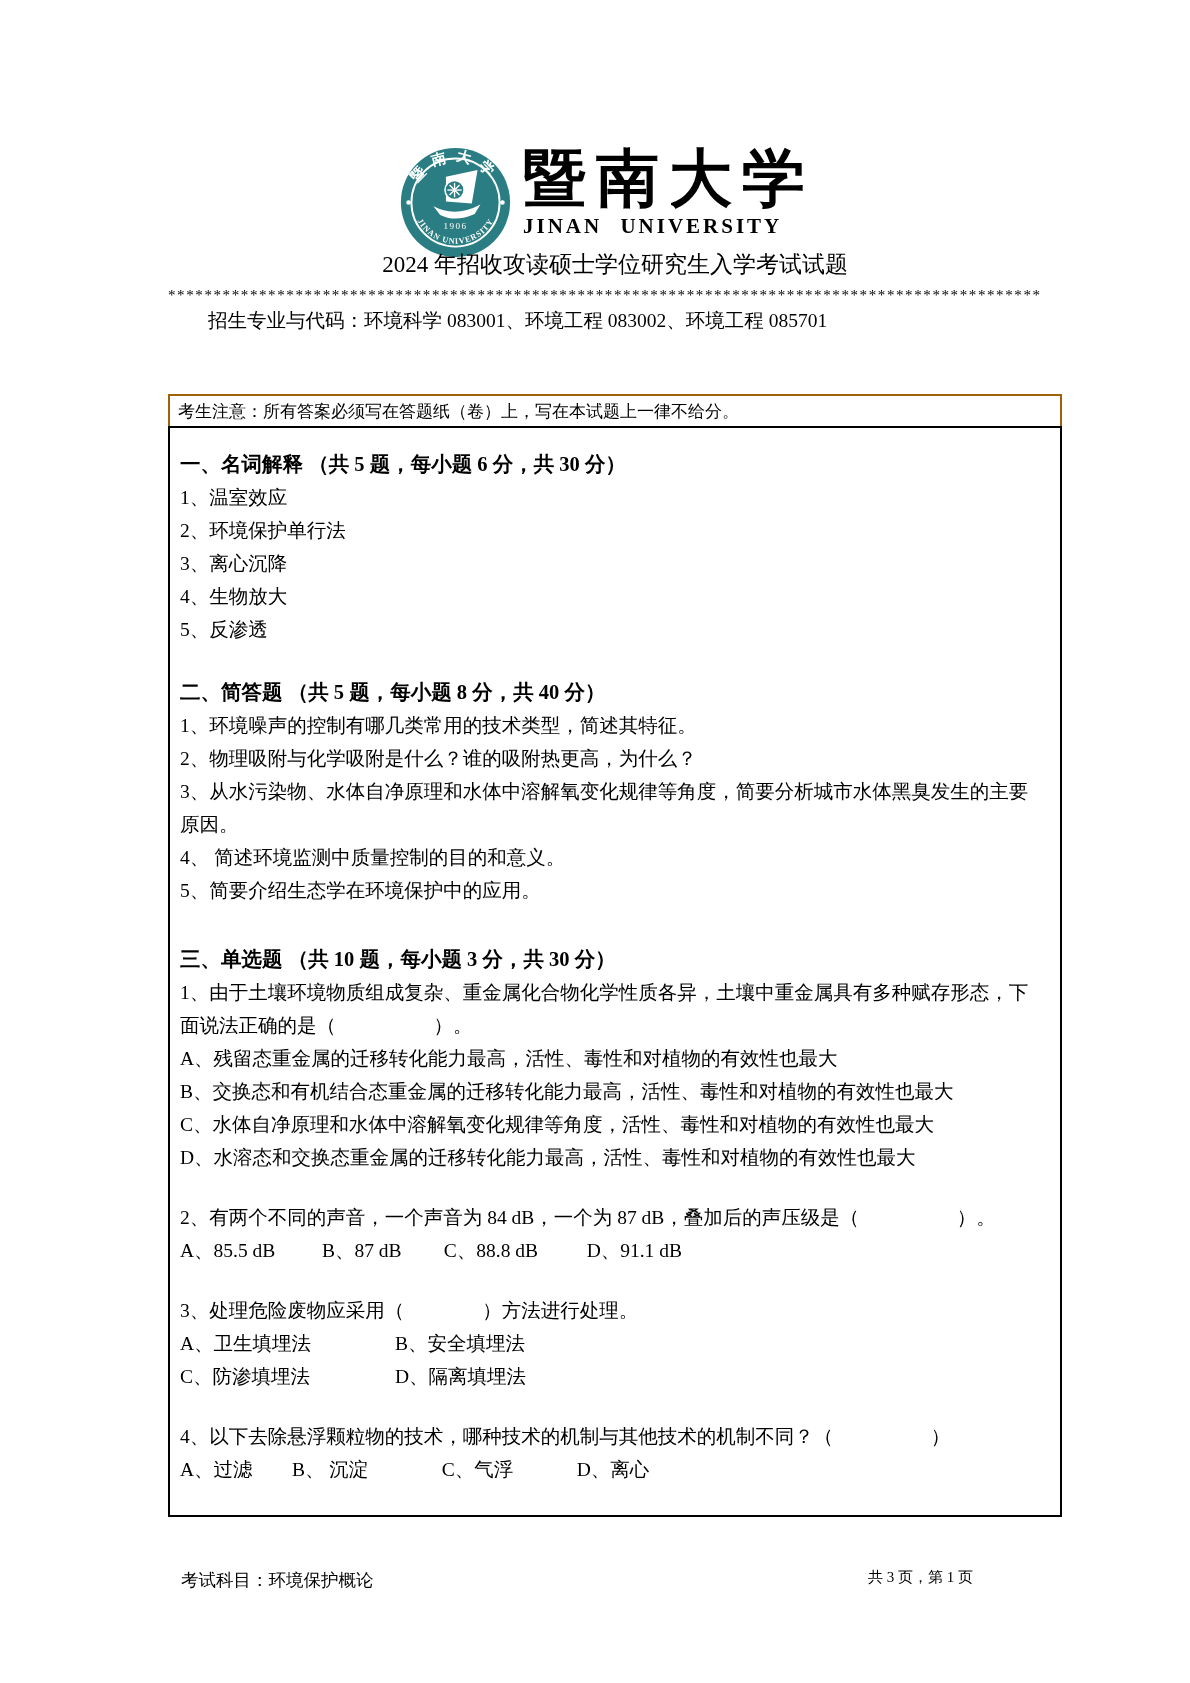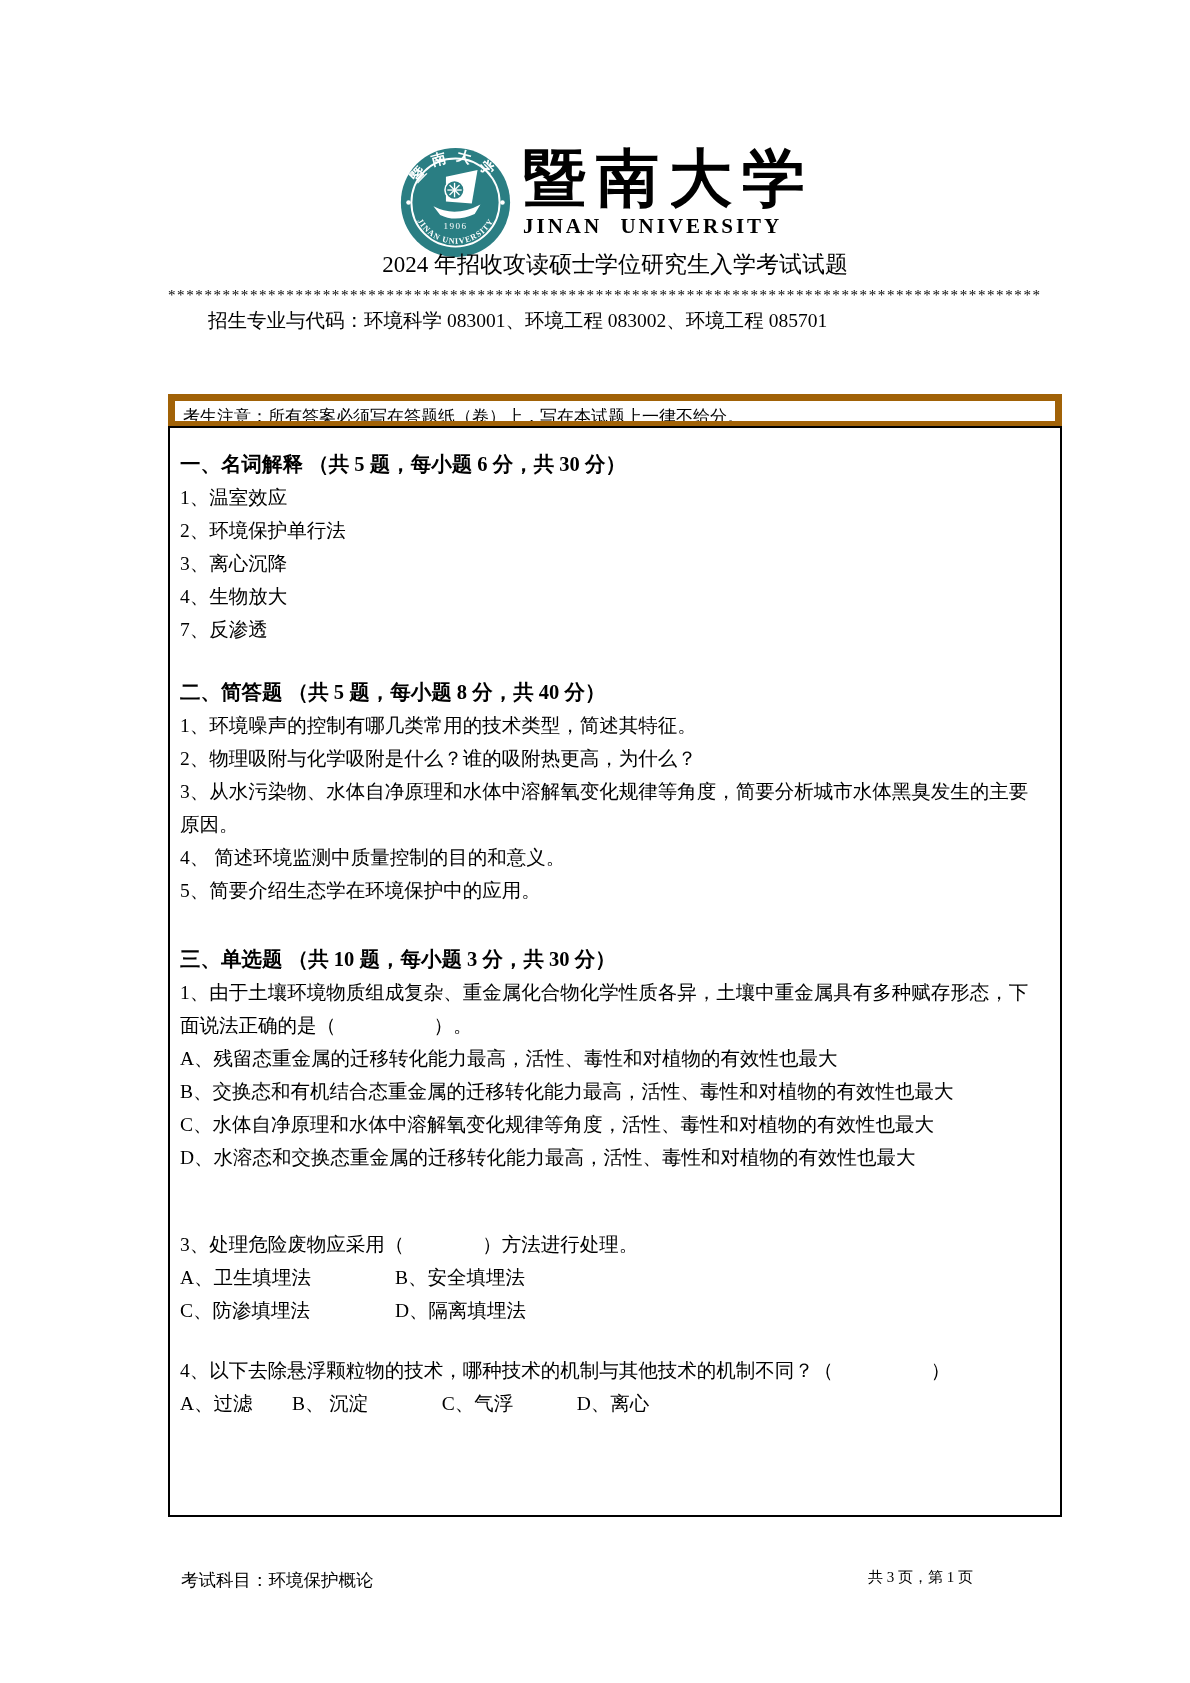--- a/index.html
+++ b/index.html
@@ -30,21 +30,21 @@
   .stars{
     position:absolute;top:287px;left:168px;width:894px;height:20px;
     font-size:15px;letter-spacing:1.6px;white-space:nowrap;overflow:hidden;
   }
   .info-line{position:absolute;left:168px;font-size:19.5px;line-height:28px;white-space:nowrap;}
   .info-major{top:307px;margin-left:40px;}
   .info-subject{top:365px;}
   
   .notice-box{
     position:absolute;top:394px;left:168px;width:894px;height:34px;
-    border:7px solid #a16207;box-sizing:border-box;
+    border:2px solid #a16207;box-sizing:border-box;
     padding:3px 8px;font-size:17px;line-height:26px;white-space:nowrap;overflow:hidden;
   }
   .main-box{
     position:absolute;top:426px;left:168px;width:894px;height:1091px;
     border:2px solid #000;box-sizing:border-box;
     padding:20px 14px 0 10px;overflow:hidden;
   }
   .sec-heading{
     font-weight:700;font-size:20.5px;line-height:33px;white-space:nowrap;
   }
@@ -113,21 +113,21 @@
     <span>考生注意：所有答案必须写在答题纸（卷）上，写在本试题上一律不给分。</span>
   </div>
 
   <div class="main-box">
 
     <div class="sec-heading">一、名词解释 （共 5 题，每小题 6 分，共 30 分）</div>
     <div class="q-line">1、温室效应</div>
     <div class="q-line">2、环境保护单行法</div>
     <div class="q-line">3、离心沉降</div>
     <div class="q-line">4、生物放大</div>
-    <div class="q-line">7、反渗透</div>
+    <div class="q-line">5、反渗透</div>
 
     <div class="gap-s"></div>
 
     <div class="sec-heading">二、简答题 （共 5 题，每小题 8 分，共 40 分）</div>
     <div class="q-line">1、环境噪声的控制有哪几类常用的技术类型，简述其特征。</div>
     <div class="q-line">2、物理吸附与化学吸附是什么？谁的吸附热更高，为什么？</div>
     <div class="q-line">3、从水污染物、水体自净原理和水体中溶解氧变化规律等角度，简要分析城市水体黑臭发生的主要原因。</div>
     <div class="q-line">4、 简述环境监测中质量控制的目的和意义。</div>
     <div class="q-line">5、简要介绍生态学在环境保护中的应用。</div>
 
@@ -138,20 +138,29 @@
     <div class="q-block">
       <div class="q-line">1、由于土壤环境物质组成复杂、重金属化合物化学性质各异，土壤中重金属具有多种赋存形态，下面说法正确的是（　　　　　）。</div>
       <div class="q-line">A、残留态重金属的迁移转化能力最高，活性、毒性和对植物的有效性也最大</div>
       <div class="q-line">B、交换态和有机结合态重金属的迁移转化能力最高，活性、毒性和对植物的有效性也最大</div>
       <div class="q-line">C、水体自净原理和水体中溶解氧变化规律等角度，活性、毒性和对植物的有效性也最大</div>
       <div class="q-line">D、水溶态和交换态重金属的迁移转化能力最高，活性、毒性和对植物的有效性也最大</div>
     </div>
 
     <div class="gap-q"></div>
 
+    <div class="q-block">
+      <div class="q-line">2、有两个不同的声音，一个声音为 84 dB，一个为 87 dB，叠加后的声压级是（　　　　　）。</div>
+      <div class="q-line opts-inline q2-opts">
+        <span>A、85.5 dB</span>
+        <span>B、87 dB</span>
+        <span>C、88.8 dB</span>
+        <span>D、91.1 dB</span>
+      </div>
+    </div>
 
     <div class="gap-q"></div>
 
     <div class="q-block">
       <div class="q-line">3、处理危险废物应采用（　　　　）方法进行处理。</div>
       <div class="q-line opts-inline q3-opts">
         <span>A、卫生填埋法</span>
         <span>B、安全填埋法</span>
       </div>
       <div class="q-line opts-inline q3-opts">

